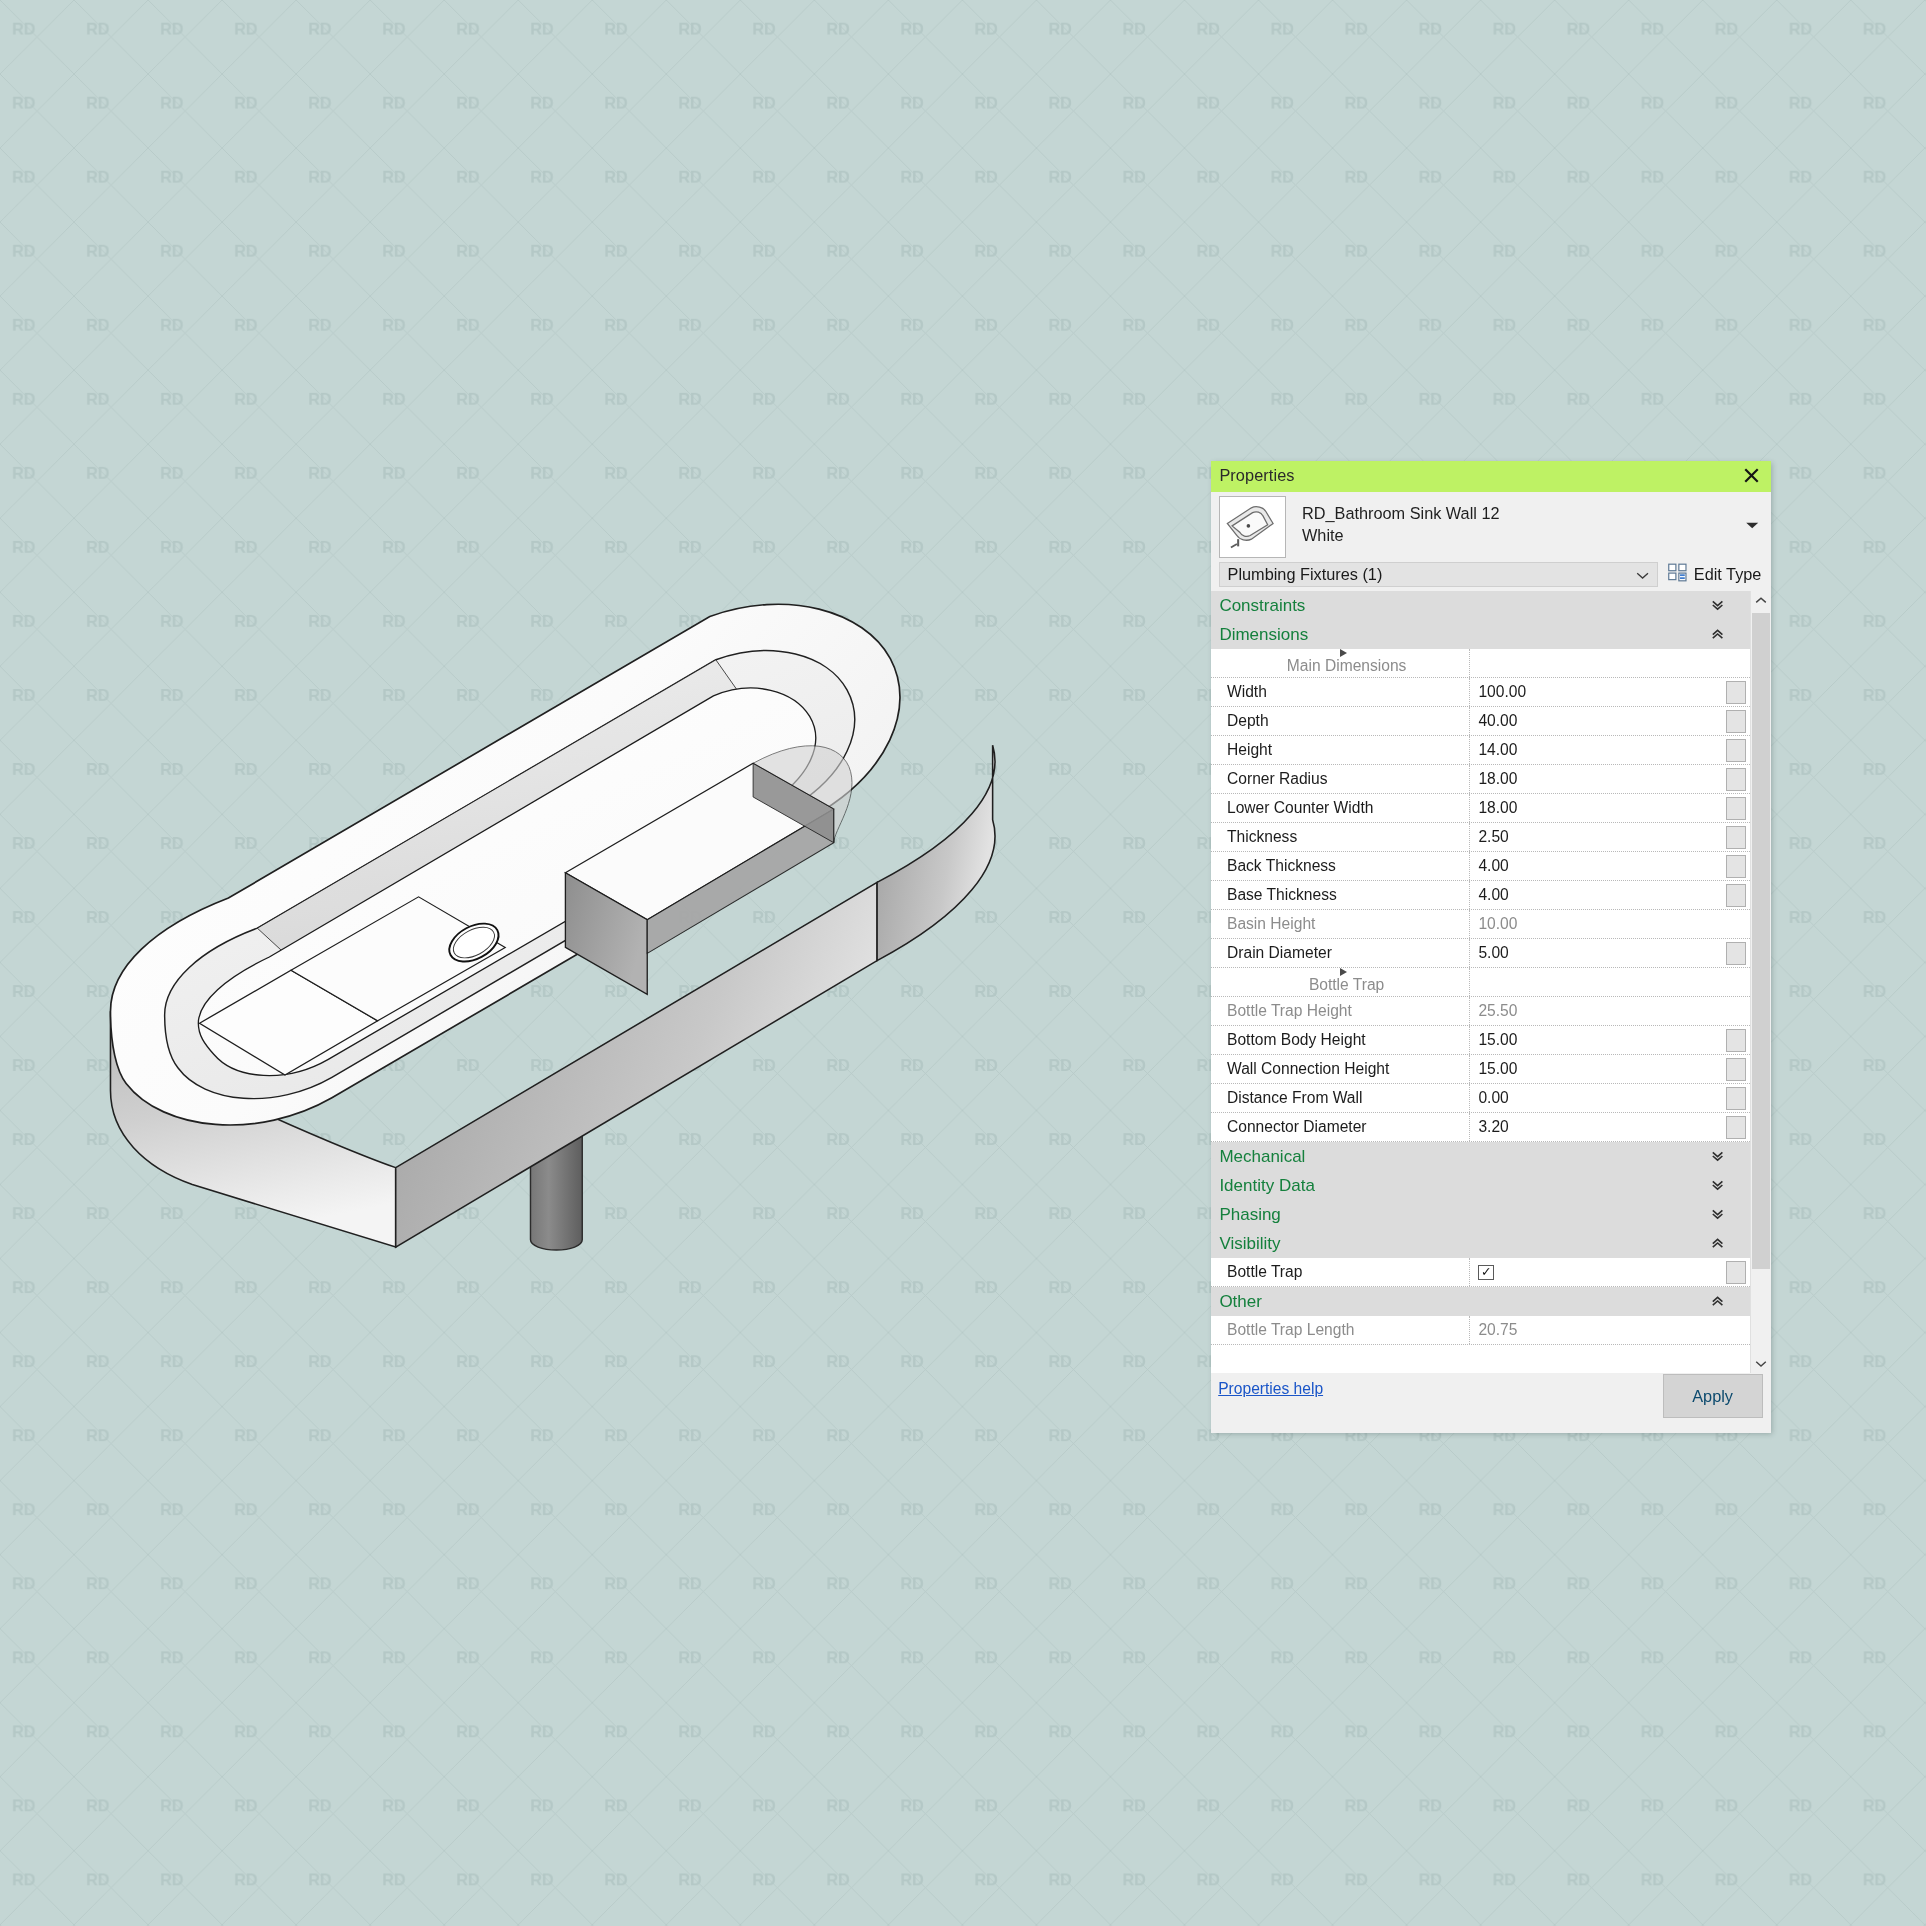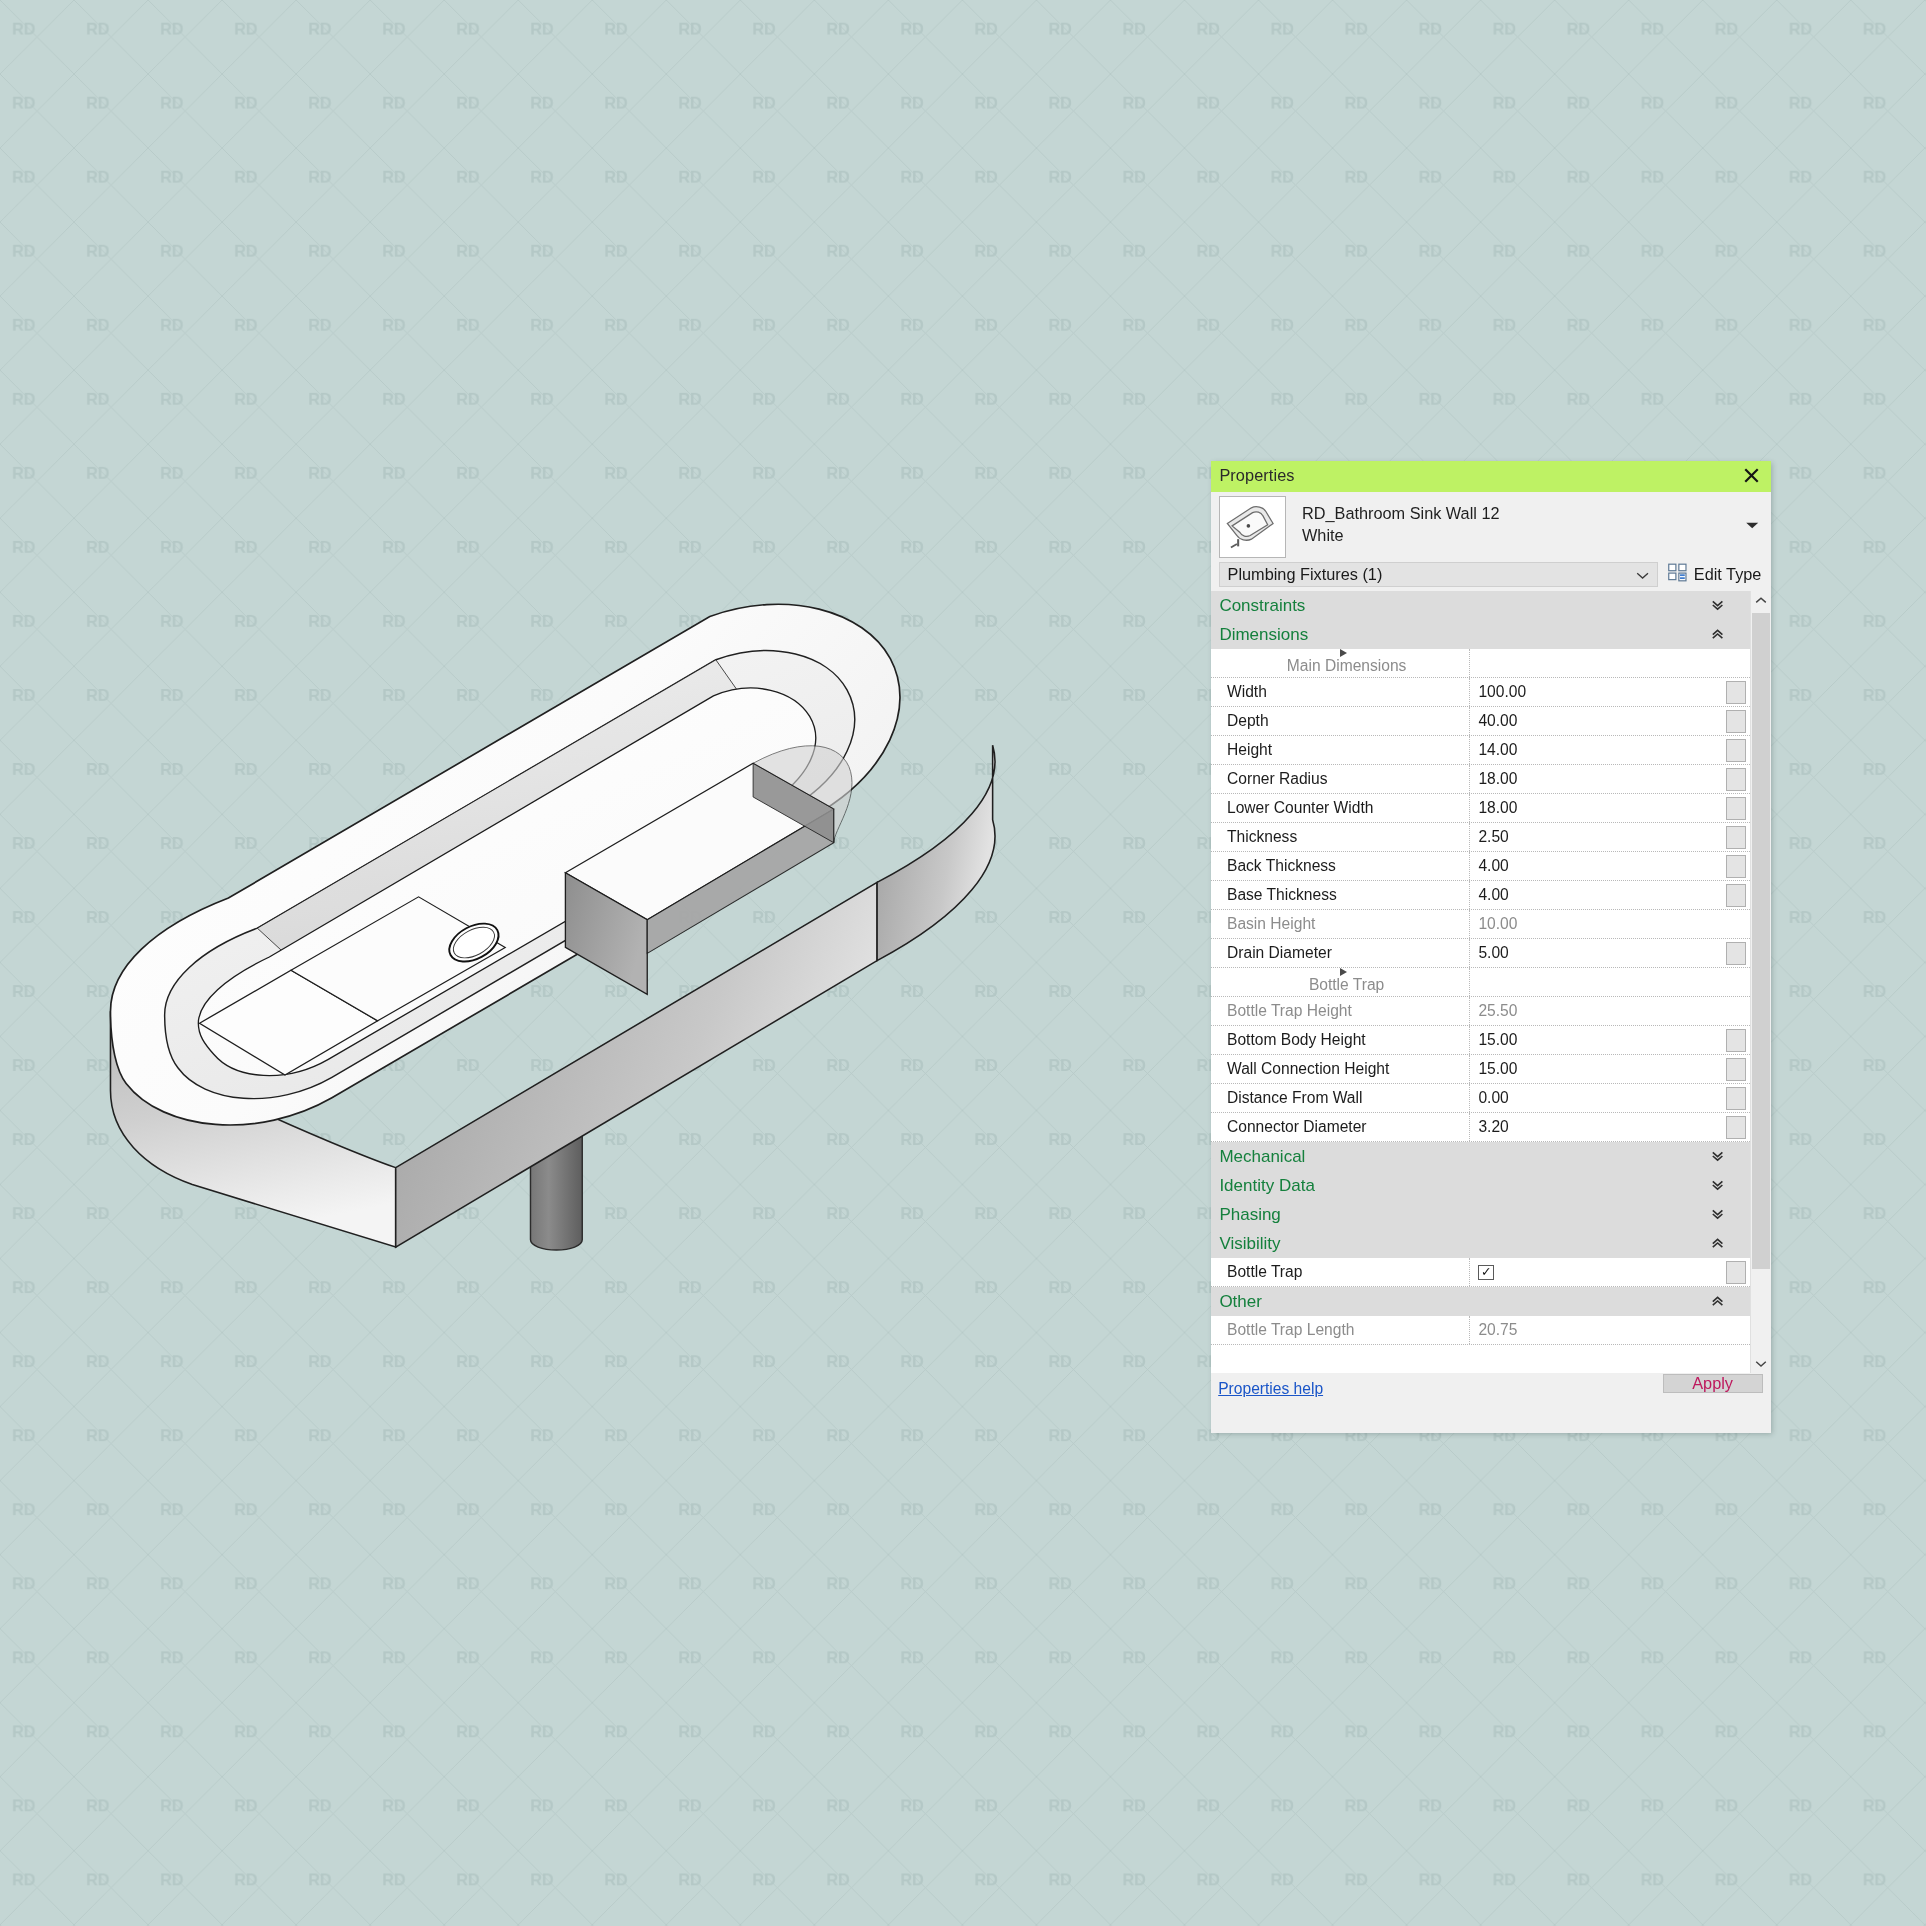--- a/index.html
+++ b/index.html
@@ -284,26 +284,26 @@
   #properties-help {
     position: absolute;
     left: 7.2px; top: 7.2px;
     font-size: 15.6px;
     color: #1a55c8;
     cursor: pointer;
   }
   #apply-btn {
     position: absolute;
     right: 8.4px; top: 1.2px;
-    width: 100px; height: 19px;
+    width: 100px; height: 44px;
     background: #d4d4d4;
     border: 0.6px solid #bdbdbd;
     display: flex; align-items: center; justify-content: center;
     font-size: 16.3px;
-    color: #be185d;
+    color: #0c4a6e;
     box-sizing: border-box;
   }
 </style>
 </head>
 <body>
 
 <svg id="wm-bg" width="1926" height="1926" viewBox="0 0 3200 3200">
   <defs>
     <pattern id="wmpat" width="123" height="123" patternUnits="userSpaceOnUse">
       <rect width="123" height="123" fill="#c4d6d4"></rect>

